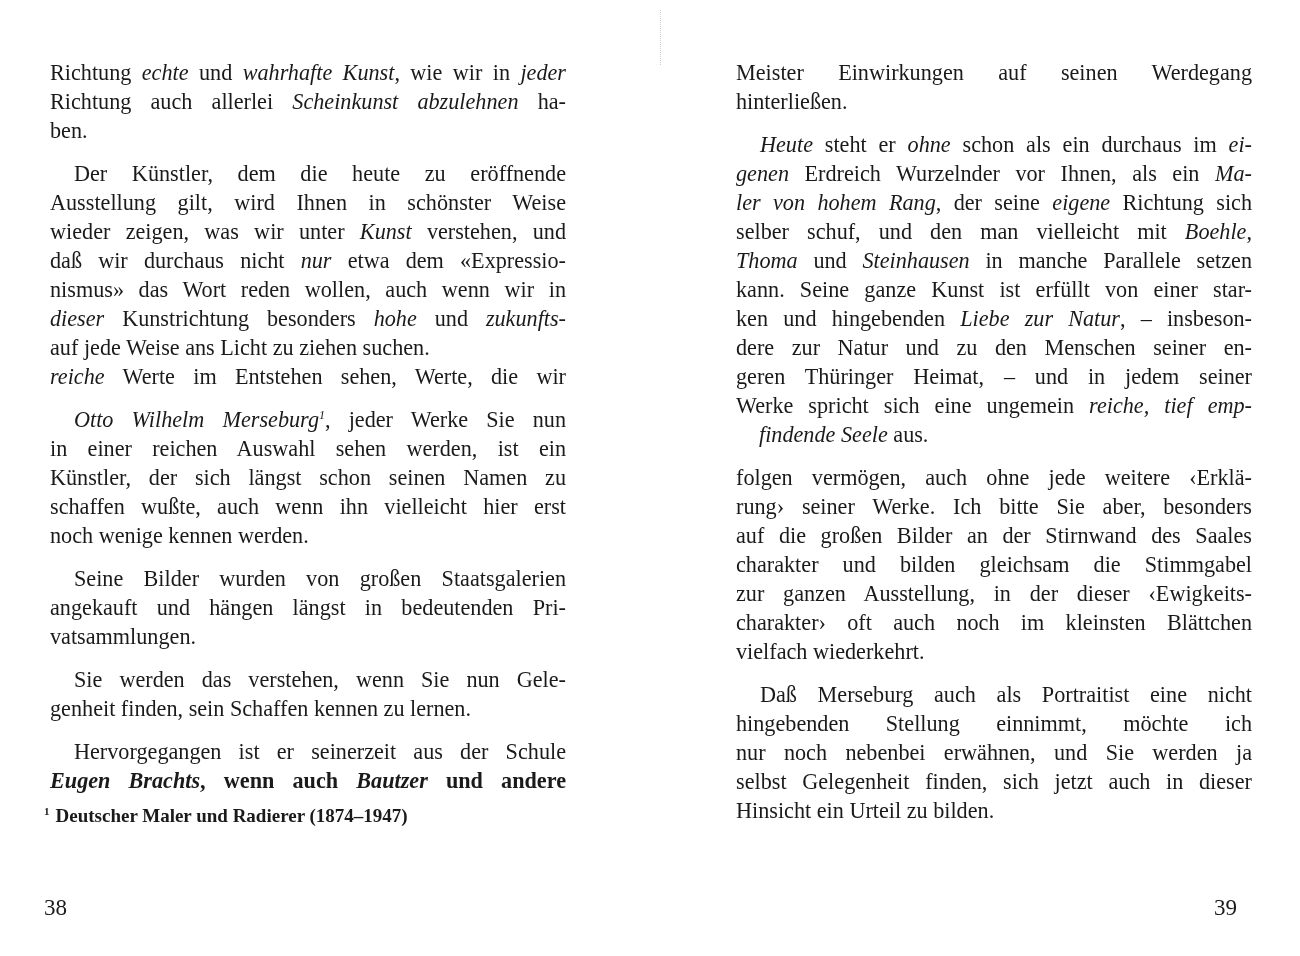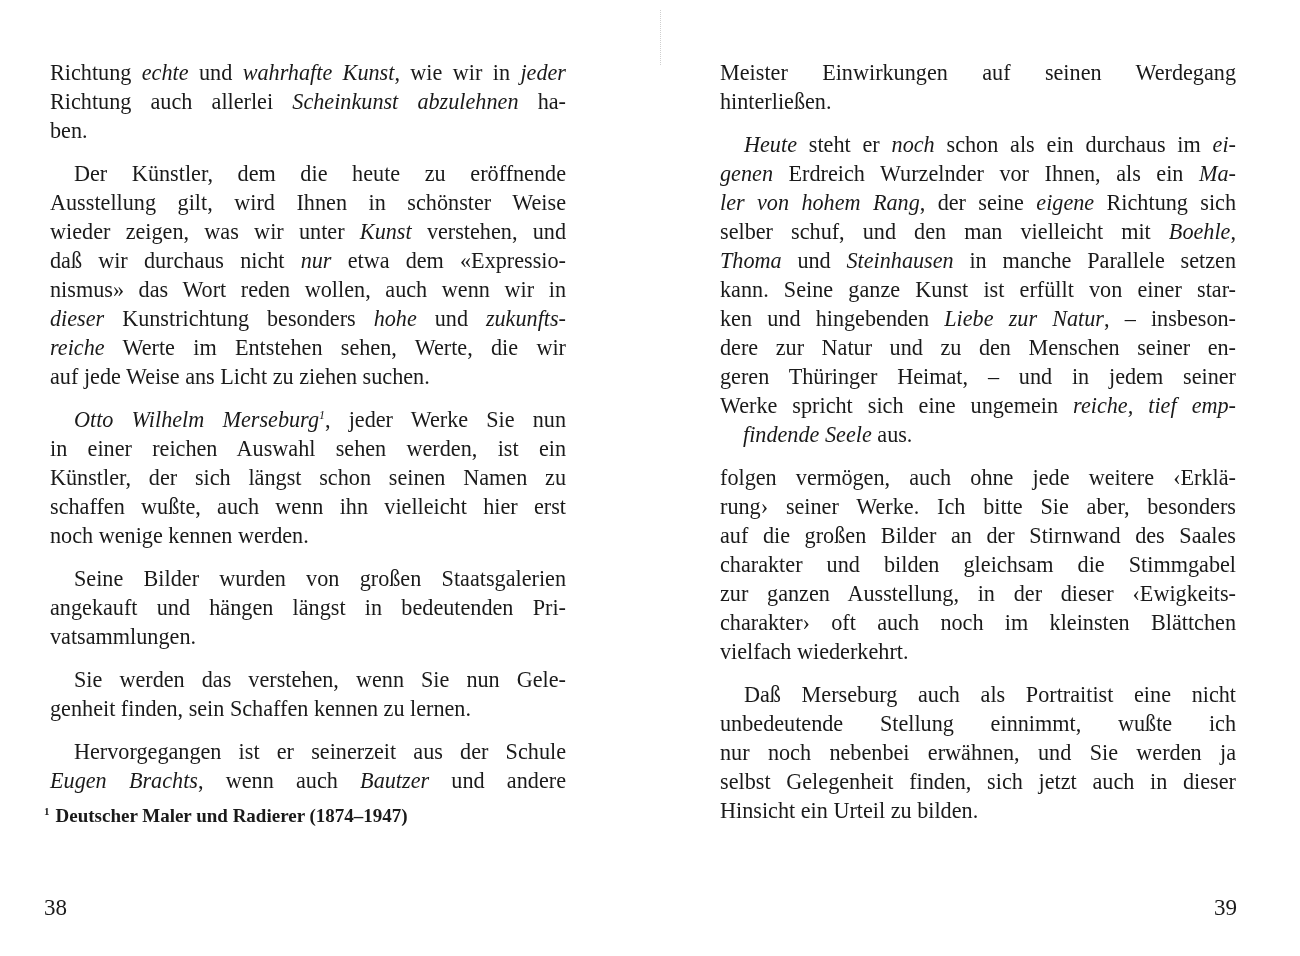--- a/index.html
+++ b/index.html
@@ -1,20 +1,20 @@
 <!DOCTYPE html>
 <html><head>
 <meta charset="utf-8">
 <style>
   html, body { margin:0; padding:0; background:#ffffff; }
   body { width:1300px; height:956px; position:relative; overflow:hidden;
          font-family:"Liberation Serif","DejaVu Serif",serif; color:#1a1a1a; }
   .page { position:absolute; top:58px; width:516px; }
   .page-left { left:50px; }
-  .page-right { left:720px; }
+  .page-right { left:736px; }
   .para { margin:0 0 14px 0; font-size:22.2px; line-height:29px;
           text-align:justify; text-align-last:left; hyphens:manual; }
   .para.indent { text-indent:24px; }
   .para .line { display:block; text-align:justify; text-align-last:justify; white-space:normal; }
   .para .line.last { text-align-last:left; }
   em { font-style:italic; }
   sup { font-size:12px; vertical-align:super; line-height:0; font-style:italic; }
   .footnote { position:absolute; left:44px; top:804px; font-size:19px; line-height:24px;font-weight:bold; }
   .footnote sup { font-style:normal; font-size:11px; margin-right:6px; }
   .page-number { position:absolute; top:895px; font-size:23px; }
@@ -34,51 +34,51 @@
       <span class="line" style="text-indent: 0px;"><span>Richtung auch allerlei </span><em>Scheinkunst abzulehnen</em><span> ha-</span></span>
       <span class="line last" style="text-indent: 0px;"><span>ben.</span></span>
     </p>
     <p class="para indent">
       <span class="line"><span>Der Künstler, dem die heute zu eröffnende</span></span>
       <span class="line" style="text-indent: 0px;"><span>Ausstellung gilt, wird Ihnen in schönster Weise</span></span>
       <span class="line" style="text-indent: 0px;"><span>wieder zeigen, was wir unter </span><em>Kunst</em><span> verstehen, und</span></span>
       <span class="line" style="text-indent: 0px;"><span>daß wir durchaus nicht </span><em>nur</em><span> etwa dem «Expressio-</span></span>
       <span class="line" style="text-indent: 0px;"><span>nismus» das Wort reden wollen, auch wenn wir in</span></span>
       <span class="line" style="text-indent: 0px;"><em>dieser</em><span> Kunstrichtung besonders </span><em>hohe</em><span> und </span><em>zukunfts-</em></span>
+      <span class="line last" style="text-indent: 0px;"><span>auf jede Weise ans Licht zu ziehen suchen.</span></span>
       <span class="line" style="text-indent: 0px;"><em>reiche</em><span> Werte im Entstehen sehen, Werte, die wir</span></span>
-      <span class="line last" style="text-indent: 0px;"><span>auf jede Weise ans Licht zu ziehen suchen.</span></span>
     </p>
     <p class="para indent">
       <span class="line"><em>Otto Wilhelm Merseburg</em><sup>1</sup><span>, jeder Werke Sie nun</span></span>
       <span class="line" style="text-indent: 0px;"><span>in einer reichen Auswahl sehen werden, ist ein</span></span>
       <span class="line" style="text-indent: 0px;"><span>Künstler, der sich längst schon seinen Namen zu</span></span>
       <span class="line" style="text-indent: 0px;"><span>schaffen wußte, auch wenn ihn vielleicht hier erst</span></span>
       <span class="line last" style="text-indent: 0px;"><span>noch wenige kennen werden.</span></span>
     </p>
     <p class="para indent">
       <span class="line"><span>Seine Bilder wurden von großen Staatsgalerien</span></span>
       <span class="line" style="text-indent: 0px;"><span>angekauft und hängen längst in bedeutenden Pri-</span></span>
       <span class="line last" style="text-indent: 0px;"><span>vatsammlungen.</span></span>
     </p>
     <p class="para indent">
       <span class="line"><span>Sie werden das verstehen, wenn Sie nun Gele-</span></span>
       <span class="line last" style="text-indent: 0px;"><span>genheit finden, sein Schaffen kennen zu lernen.</span></span>
     </p>
     <p class="para indent">
       <span class="line"><span>Hervorgegangen ist er seinerzeit aus der Schule</span></span>
-      <span class="line" style="text-indent: 0px;"><em>Eugen Brachts</em><span>, wenn auch </span><em>Bautzer</em><span> und andere</span></span>
+      <span class="line" style="text-indent: 0px; font-weight: bold;"><em>Eugen Brachts</em><span>, wenn auch </span><em>Bautzer</em><span> und andere</span></span>
     </p>
   </div>
 <div class="page page-right">
     <p class="para">
       <span class="line"><span>Meister Einwirkungen auf seinen Werdegang</span></span>
       <span class="line last" style="text-indent: 0px;"><span>hinterließen.</span></span>
     </p>
     <p class="para indent">
-      <span class="line"><em>Heute</em><span> steht er </span><em>noch</em><span> schon als ein durchaus im </span><em>ei-</em></span>
+      <span class="line"><em>Heute</em><span> steht er </span><em>ohne</em><span> schon als ein durchaus im </span><em>ei-</em></span>
       <span class="line" style="text-indent: 0px;"><em>genen</em><span> Erdreich Wurzelnder vor Ihnen, als ein </span><em>Ma-</em></span>
       <span class="line" style="text-indent: 0px;"><em>ler von hohem Rang</em><span>, der seine </span><em>eigene</em><span> Richtung sich</span></span>
       <span class="line" style="text-indent: 0px;"><span>selber schuf, und den man vielleicht mit </span><em>Boehle</em><span>,</span></span>
       <span class="line" style="text-indent: 0px;"><em>Thoma</em><span> und </span><em>Steinhausen</em><span> in manche Parallele setzen</span></span>
       <span class="line" style="text-indent: 0px;"><span>kann. Seine ganze Kunst ist erfüllt von einer star-</span></span>
       <span class="line" style="text-indent: 0px;"><span>ken und hingebenden </span><em>Liebe zur Natur</em><span>, – insbeson-</span></span>
       <span class="line" style="text-indent: 0px;"><span>dere zur Natur und zu den Menschen seiner en-</span></span>
       <span class="line" style="text-indent: 0px;"><span>geren Thüringer Heimat, – und in jedem seiner</span></span>
       <span class="line" style="text-indent: 0px;"><span>Werke spricht sich eine ungemein </span><em>reiche, tief emp-</em></span>
       <span class="line last" style="text-indent: 0px; margin-left: 23px;"><em>findende Seele</em><span> aus.</span></span>
@@ -87,21 +87,21 @@
       <span class="line" style="text-indent: 0px;"><span>folgen vermögen, auch ohne jede weitere ‹Erklä-</span></span>
       <span class="line" style="text-indent: 0px;"><span>rung› seiner Werke. Ich bitte Sie aber, besonders</span></span>
       <span class="line" style="text-indent: 0px;"><span>auf die großen Bilder an der Stirnwand des Saales</span></span>
       <span class="line" style="text-indent: 0px;"><span>charakter und bilden gleichsam die Stimmgabel</span></span>
       <span class="line" style="text-indent: 0px;"><span>zur ganzen Ausstellung, in der dieser ‹Ewigkeits-</span></span>
       <span class="line" style="text-indent: 0px;"><span>charakter› oft auch noch im kleinsten Blättchen</span></span>
       <span class="line last" style="text-indent: 0px;"><span>vielfach wiederkehrt.</span></span>
     </p>
     <p class="para indent">
       <span class="line"><span>Daß Merseburg auch als Portraitist eine nicht</span></span>
-      <span class="line" style="text-indent: 0px;"><span>unbedeutende Stellung einnimmt, wußte ich</span></span>
+      <span class="line" style="text-indent: 0px;"><span>hingebenden Stellung einnimmt, möchte ich</span></span>
       <span class="line" style="text-indent: 0px;"><span>nur noch nebenbei erwähnen, und Sie werden ja</span></span>
       <span class="line" style="text-indent: 0px;"><span>selbst Gelegenheit finden, sich jetzt auch in dieser</span></span>
       <span class="line last" style="text-indent: 0px;"><span>Hinsicht ein Urteil zu bilden.</span></span>
     </p>
   </div>
 
 <div class="footnote">
   <sup>1</sup><span>Deutscher Maler und Radierer (1874–1947)</span>
 </div>
 

